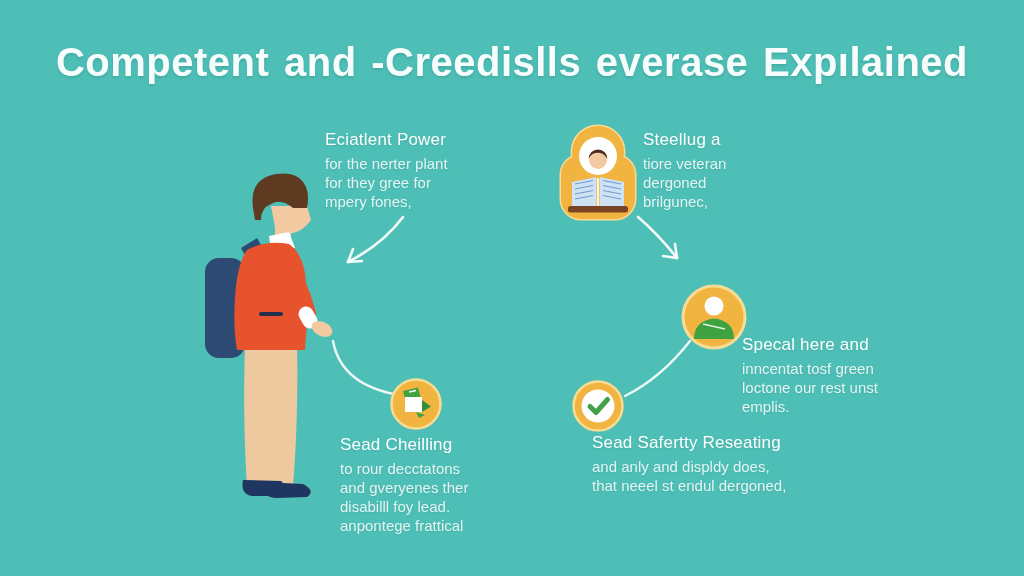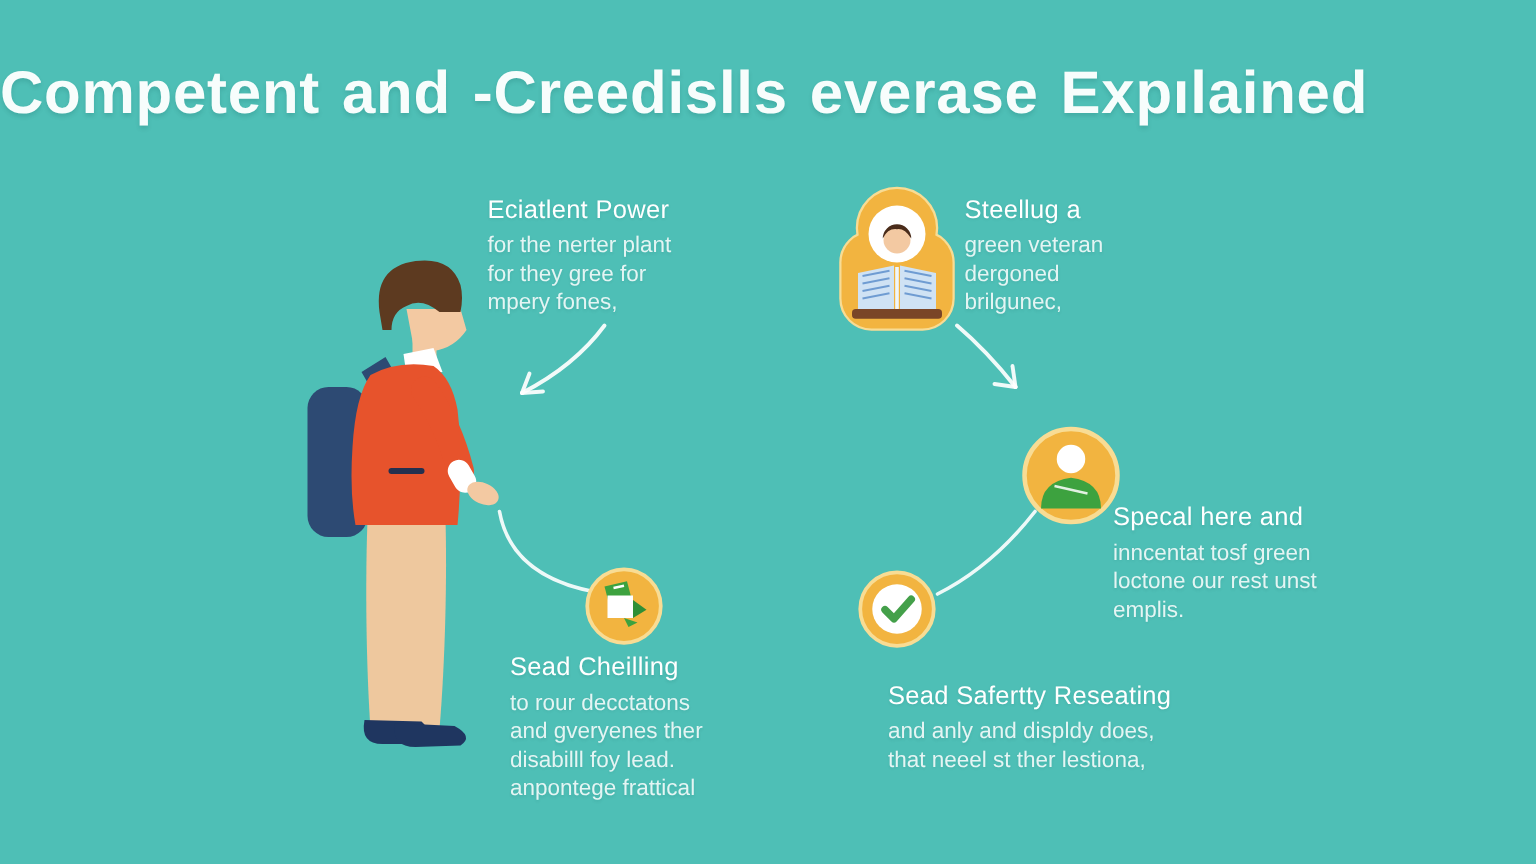--- a/index.html
+++ b/index.html
@@ -8,20 +8,21 @@
     background: #4ebfb6;
     overflow: hidden;
     font-family: "Liberation Sans", "DejaVu Sans", sans-serif;
     position: relative;
   }
   .canvas { position: absolute; inset: 0; width: 1024px; height: 576px; }
 
   .title {
     position: absolute;
     left: 0; top: 40px; width: 1024px;
+    text-align: center;
     font-size: 40px; font-weight: 700;
     color: #f7fdfc;
     letter-spacing: 0.5px;
     word-spacing: 3px;
     text-shadow: 0 2px 3px rgba(0,70,70,0.15);
     margin: 0;
   }
 
   .block { position: absolute; white-space: nowrap; }
   .block-heading {
@@ -147,39 +148,39 @@
 
   <div class="block" style="left:325px; top:130px;">
     <div class="block-heading">Eciatlent Power</div>
     <div class="block-line">for the nerter plant</div>
     <div class="block-line">for they gree for</div>
     <div class="block-line">mpery fones,</div>
   </div>
 
   <div class="block" style="left:643px; top:130px;">
     <div class="block-heading">Steellug a</div>
-    <div class="block-line">green veteran</div>
+    <div class="block-line">tiore veteran</div>
     <div class="block-line">dergoned</div>
     <div class="block-line">brilgunec,</div>
   </div>
 
   <div class="block" style="left:742px; top:295px;margin-top:40px;">
     <div class="block-heading">Specal here and</div>
     <div class="block-line">inncentat tosf green</div>
     <div class="block-line">loctone our rest unst</div>
     <div class="block-line">emplis.</div>
   </div>
 
   <div class="block" style="left:340px; top:435px;">
     <div class="block-heading">Sead Cheilling</div>
     <div class="block-line">to rour decctatons</div>
     <div class="block-line">and gveryenes ther</div>
     <div class="block-line">disabilll foy lead.</div>
     <div class="block-line">anpontege frattical</div>
   </div>
 
-  <div class="block" style="left:592px; top:454px;">
+  <div class="block" style="left:592px; top:433px;">
     <div class="block-heading">Sead Safertty Reseating</div>
     <div class="block-line">and anly and displdy does,</div>
-    <div class="block-line">that neeel st ther lestiona,</div>
+    <div class="block-line">that neeel st endul dergoned,</div>
   </div>
 
 </div>
 
 </body></html>

